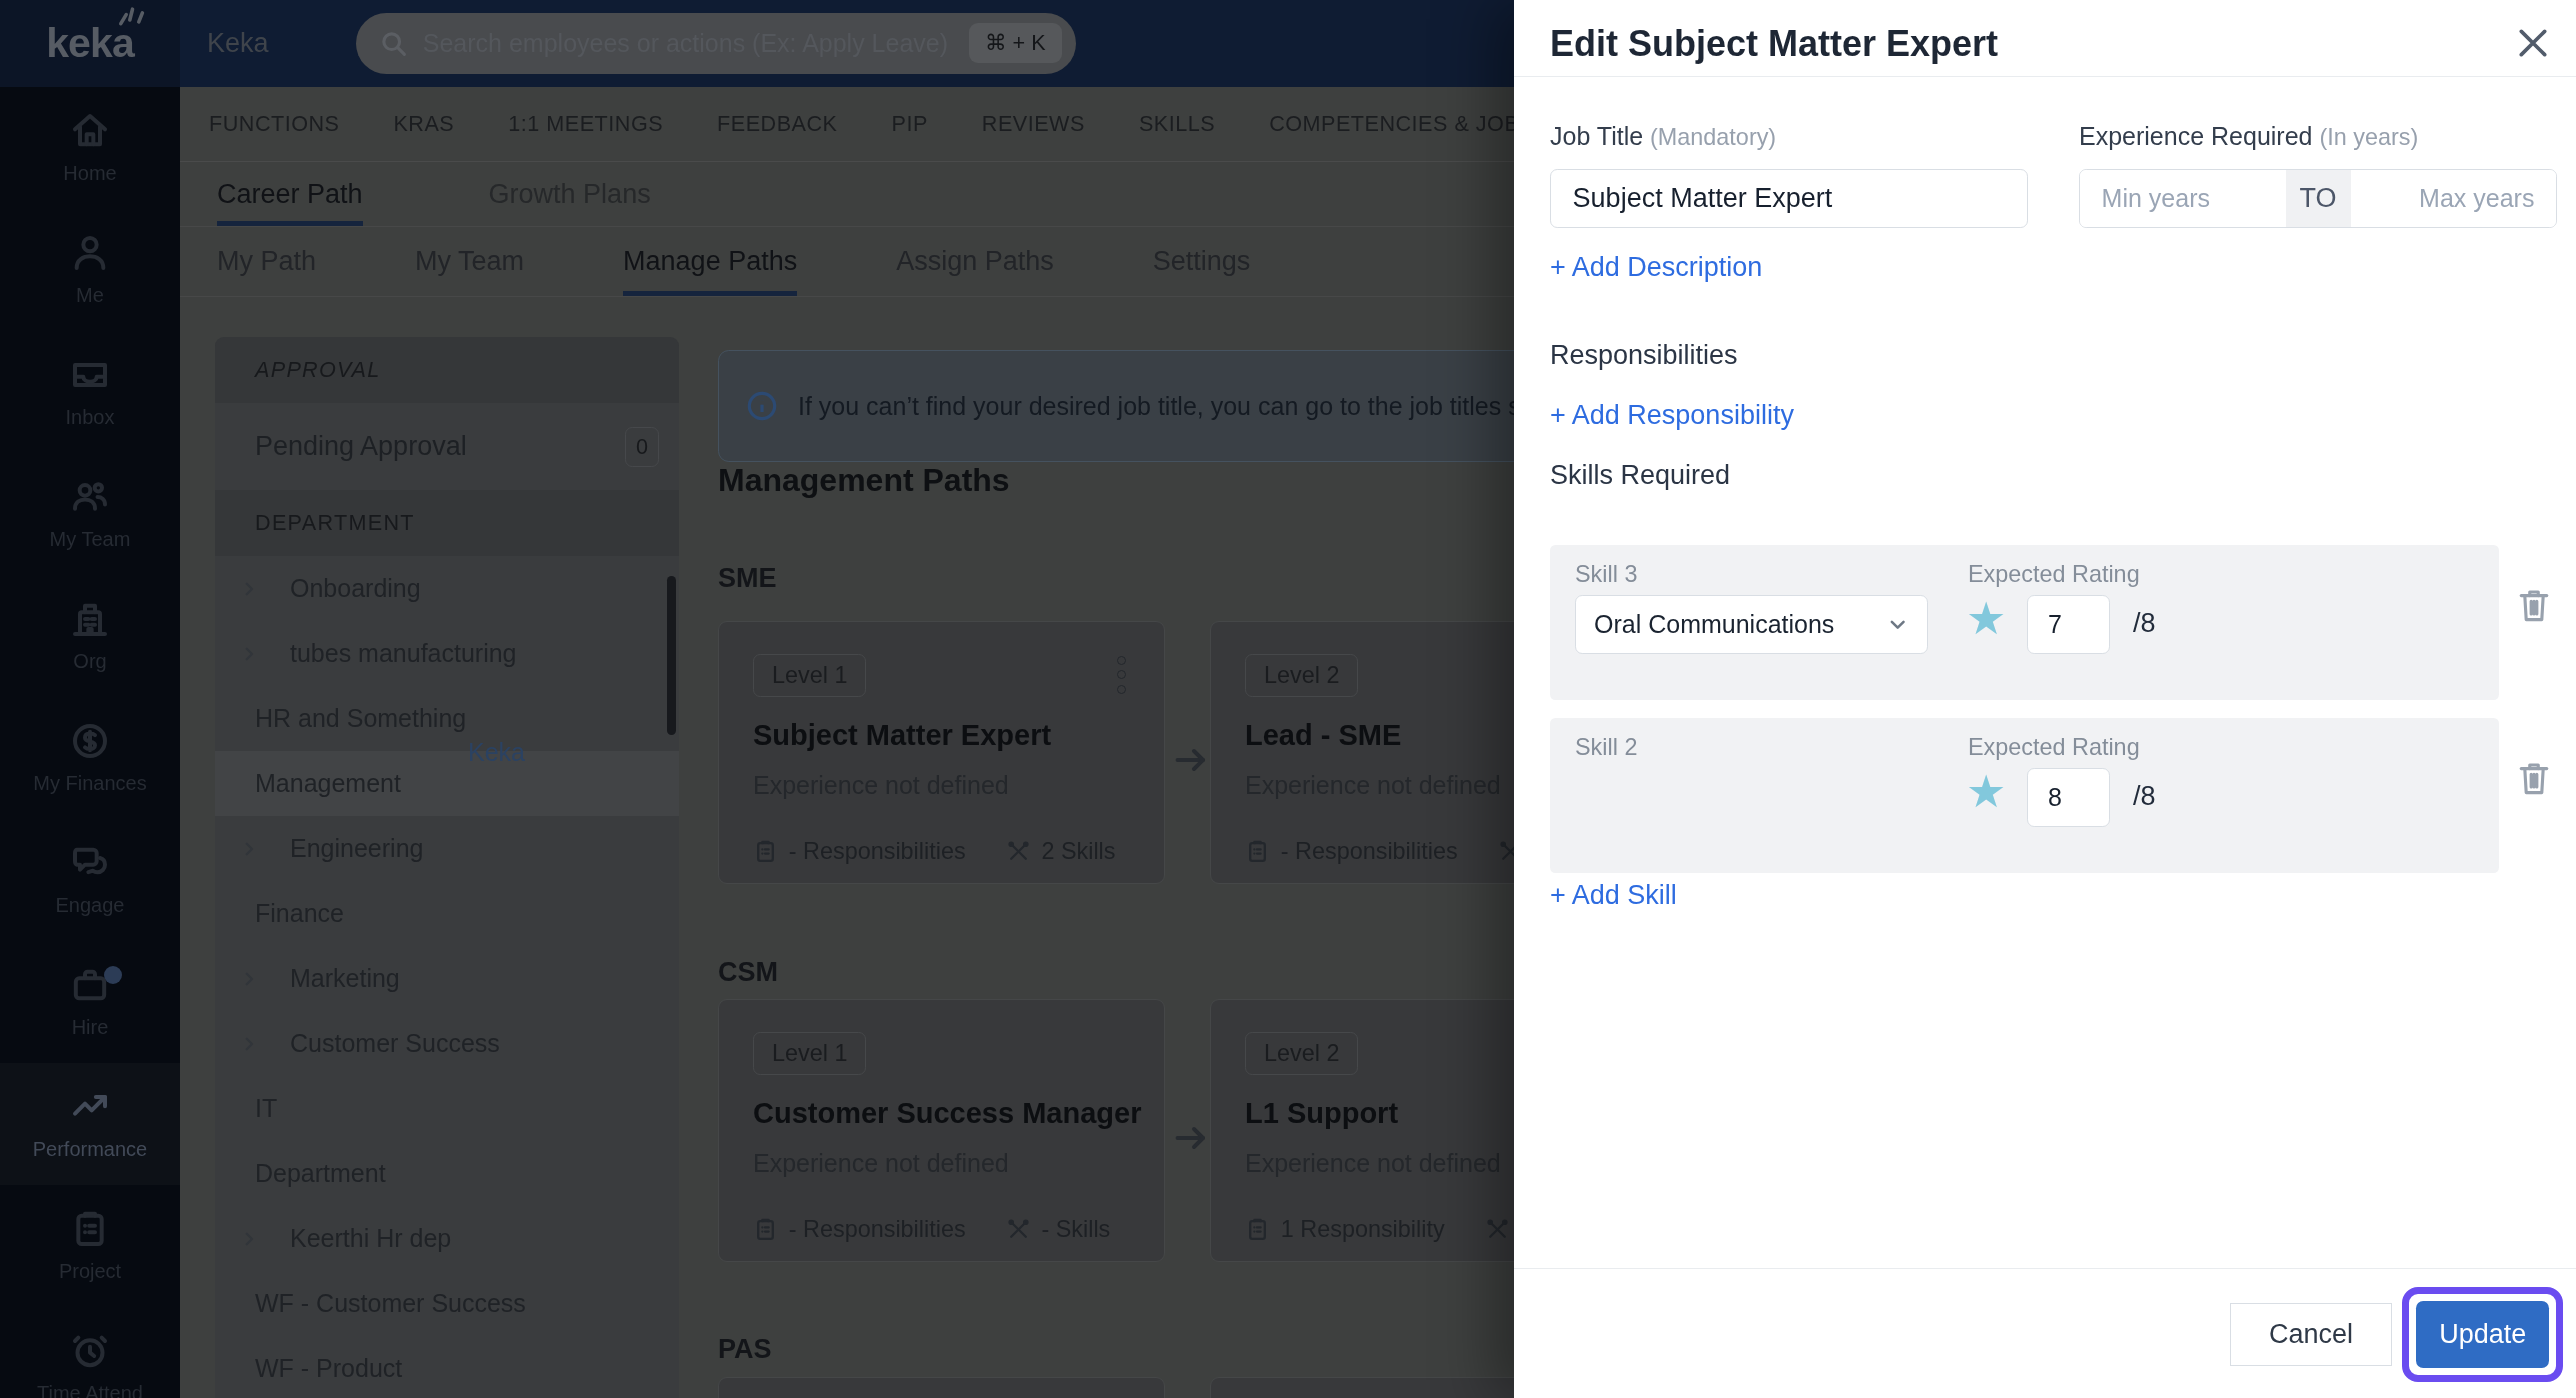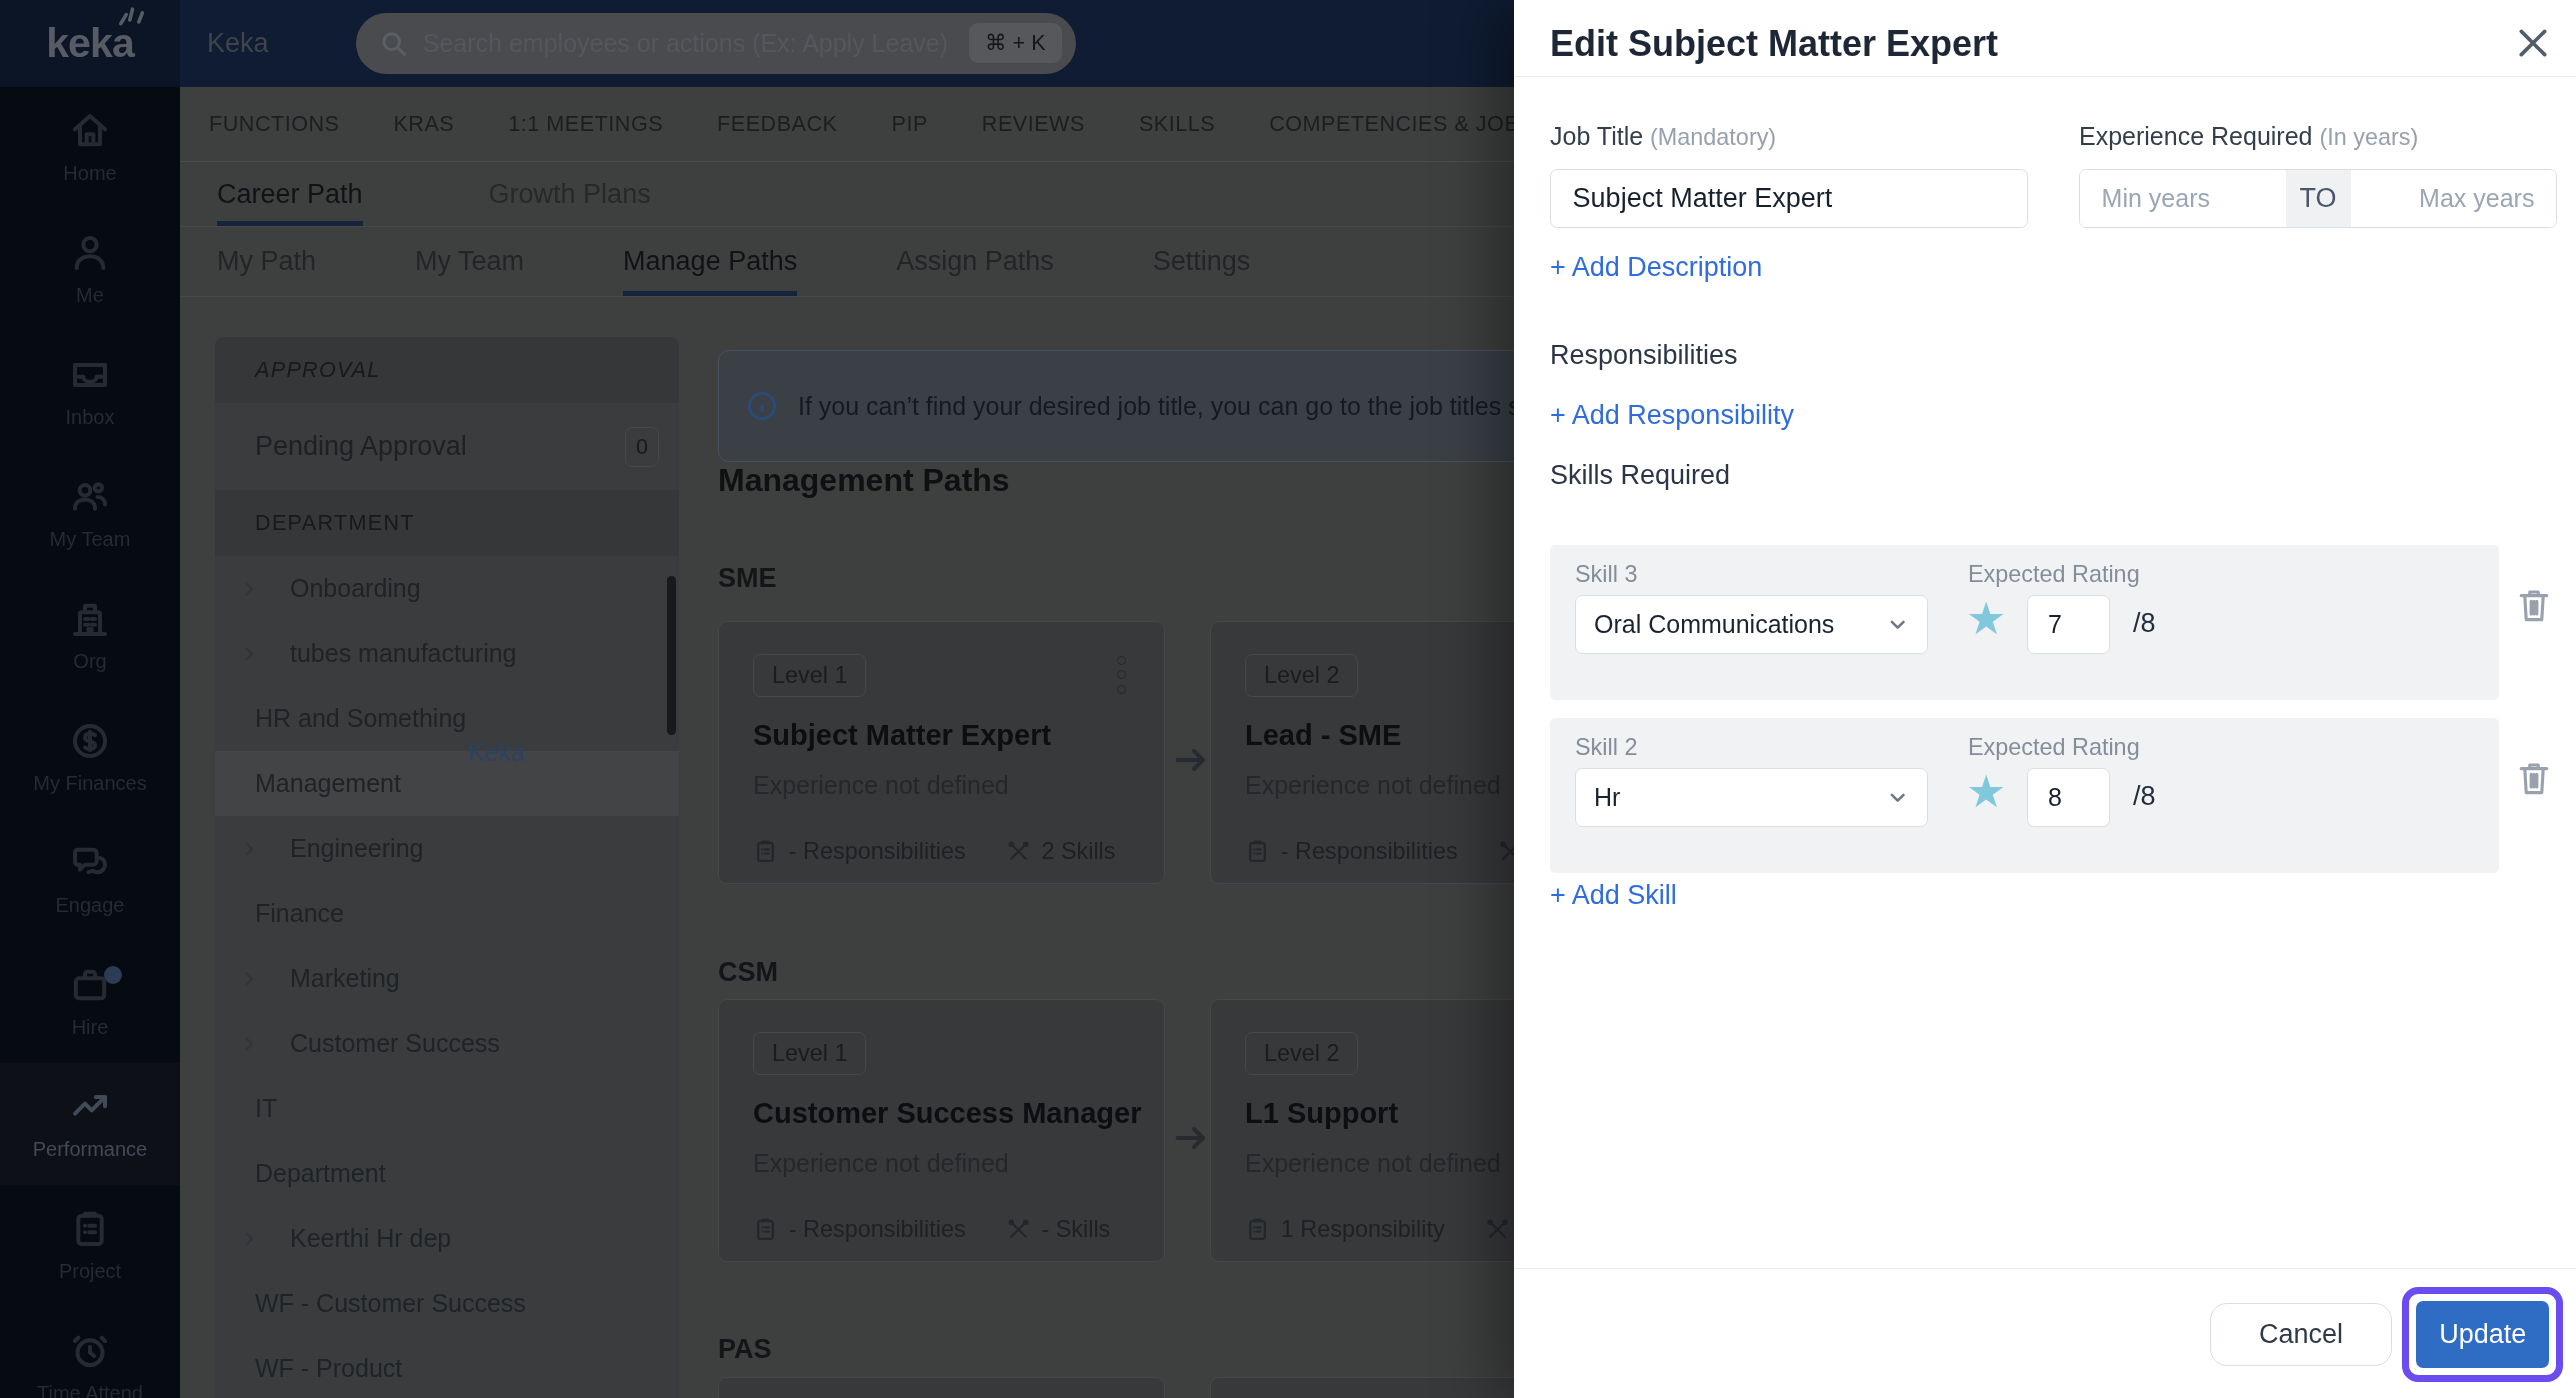--- a/index.html
+++ b/index.html
@@ -93,21 +93,21 @@
   .skill-row .s-label { position:absolute; left:25px; top:16px; font-size:23.4px; color:#848d99; }
   .skill-row .r-label { position:absolute; left:418px; top:16px; font-size:23.4px; color:#848d99; }
   .sel { position:absolute; left:25px; top:50px; width:353px; height:59px; background:#fff; border:1.8px solid #d9dee4; border-radius:7.2px; display:flex; align-items:center; padding:0 18px; font-size:25px; color:#1a2330; cursor:pointer; }
   .sel svg { margin-left:auto; width:23.4px; height:23.4px; stroke:#6e7885; fill:none; stroke-width:2.6; stroke-linecap:round; stroke-linejoin:round; }
   .star { position:absolute; left:416px; top:47px; font-size:45px; color:#82c8dc; }
   .rate-input { left:477px; top:50px; width:83px; height:59px; padding-left:20px; font-size:25px; }
   .slash { position:absolute; left:583px; top:63px; font-size:27px; color:#222c3b; }
   .trash { position:absolute; left:1003px; width:34px; height:41px; cursor:pointer; }
   .trash svg { width:34px; height:41px; stroke:#98a1ad; fill:none; stroke-width:2.2; stroke-linecap:round; stroke-linejoin:round; }
   .d-footer { position:absolute; left:0; right:0; bottom:0; height:131px; border-top:1.8px solid #e9ecef; background:#fff; }
-  .btn-cancel { position:absolute; right:184px; top:34px; height:63px; padding:0 48px; background:#fff; border:1.8px solid #d9dee4; border-radius:17px; font-size:27px; color:#2f3947; font-family:"Liberation Sans", sans-serif; cursor:pointer; }
+  .btn-cancel { position:absolute; right:184px; top:34px; height:63px; padding:0 38px; background:#fff; border:1.8px solid #d9dee4; border-radius:0; font-size:27px; color:#2f3947; font-family:"Liberation Sans", sans-serif; cursor:pointer; }
   .update-ring { position:absolute; right:12.6px; top:18px; border:7.2px solid #6a4cf0; border-radius:16px; background:#fff; padding:7.2px; }
   .btn-update { width:133px; height:67px; background:#2f6cc4; border:none; border-radius:7.2px; color:#fff; font-size:27px; font-family:"Liberation Sans", sans-serif; cursor:pointer; }
 </style>
 </head>
 <body>
 
 <aside class="sidebar">
   <div class="logo-block">
     <div class="logo-wrap">
       <span>keka</span>
@@ -511,26 +511,20 @@
     <svg viewBox="0 0 24 28">
         <path d="M3 7 H21"></path>
         <path d="M9 7 V4.5 H15 V7"></path>
         <path d="M5.5 7 L6.5 24 H17.5 L18.5 7"></path>
         <path d="M10 11 V20 M12 11 V20 M14 11 V20"></path>
       </svg>
   </span>
 
   <div class="skill-row" style="top:718px;">
     <span class="s-label">Skill 2</span>
-    <div class="sel">
-      <span>Hr</span>
-      <svg viewBox="0 0 24 24">
-          <path d="M6 9 L12 15 L18 9"></path>
-        </svg>
-    </div>
     <span class="r-label">Expected Rating</span>
     <span class="star">★</span>
     <input class="txt-input rate-input" value="8" style="">
     <span class="slash">/8</span>
   </div>
   <span class="trash" style="top:758px;">
     <svg viewBox="0 0 24 28">
         <path d="M3 7 H21"></path>
         <path d="M9 7 V4.5 H15 V7"></path>
         <path d="M5.5 7 L6.5 24 H17.5 L18.5 7"></path>

